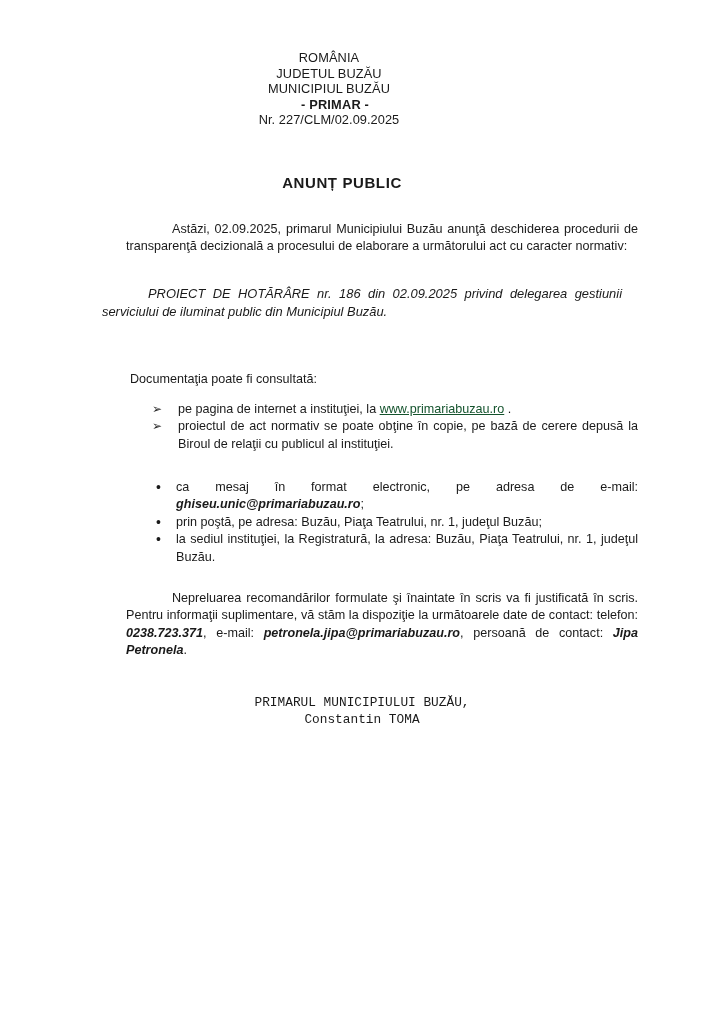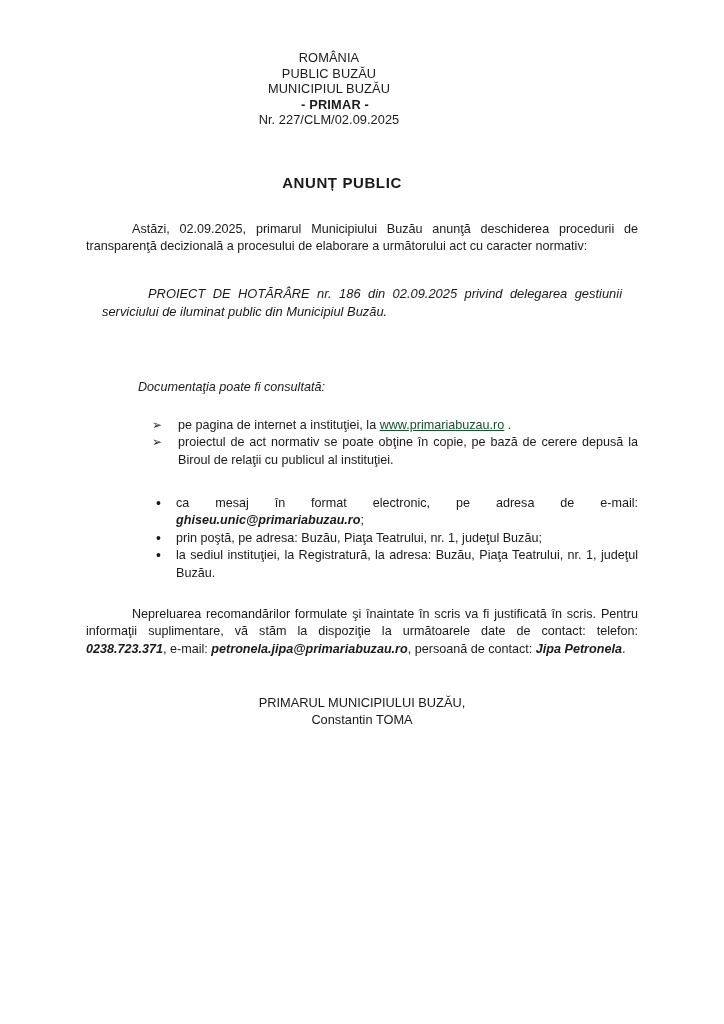--- a/index.html
+++ b/index.html
@@ -58,44 +58,43 @@
     top: 221px;
     width: 552px;
   }
   p.para {
     margin: 0;
     font-size: 12.6px;
     line-height: 17.4px;
     text-align: justify;
     text-justify: inter-word;
   }
-  p.indent { text-indent: 46px; }
+  p.indent { text-indent: 46px; margin-left: 40px; }
   .gap-a { height: 13px; }
   .gap-b { height: 35px; }
   .gap-c { height: 12px; }
   .gap-d { height: 16px; }
   .gap-e { height: 10px; }
   .gap-f { height: 24px; }
   .bi { font-style: italic; font-weight: bold; }
 
   p.project {
     margin: 16px;
     font-size: 12.9px;
     line-height: 17.8px;
     font-style: italic;
     text-align: justify;
     text-indent: 46px;
   }
 
   p.subhead {
-    margin: 8px;
+    margin: 0;
     font-size: 12.6px;
     line-height: 17.4px;
     padding-left: 44px;
-    font-style: italic;
   }
 
   
   ul.arrow-list {
     margin: 0;
     padding: 0;
     list-style: none;
   }
   ul.arrow-list > li {
     position: relative;
@@ -141,30 +140,30 @@
   
   .signature {
     position: absolute;
     left: 0;
     top: 694px;
     width: 724px;
     text-align: center;
     font-size: 12.8px;
     line-height: 17.4px;
   }
-  .signature div { white-space: nowrap; }
+  .signature div { white-space: nowrap; font-family: Liberation Mono, monospace; }
 </style>
 </head>
 <body>
 
 <div class="page">
 
   <div class="header">
     <div>ROMÂNIA</div>
-    <div>PUBLIC BUZĂU</div>
+    <div>JUDETUL BUZĂU</div>
     <div>MUNICIPIUL BUZĂU</div>
     <div class="primar">- PRIMAR -</div>
     <div class="nr">Nr. 227/CLM/02.09.2025</div>
   </div>
 
   <div class="doc-title">ANUNȚ PUBLIC</div>
 
   <div class="body-block">
 
     <p class="para indent">Astăzi, 02.09.2025, primarul Municipiului Buzău anunţă deschiderea procedurii de transparenţă decizională a procesului de elaborare a următorului act cu caracter normativ:</p>

